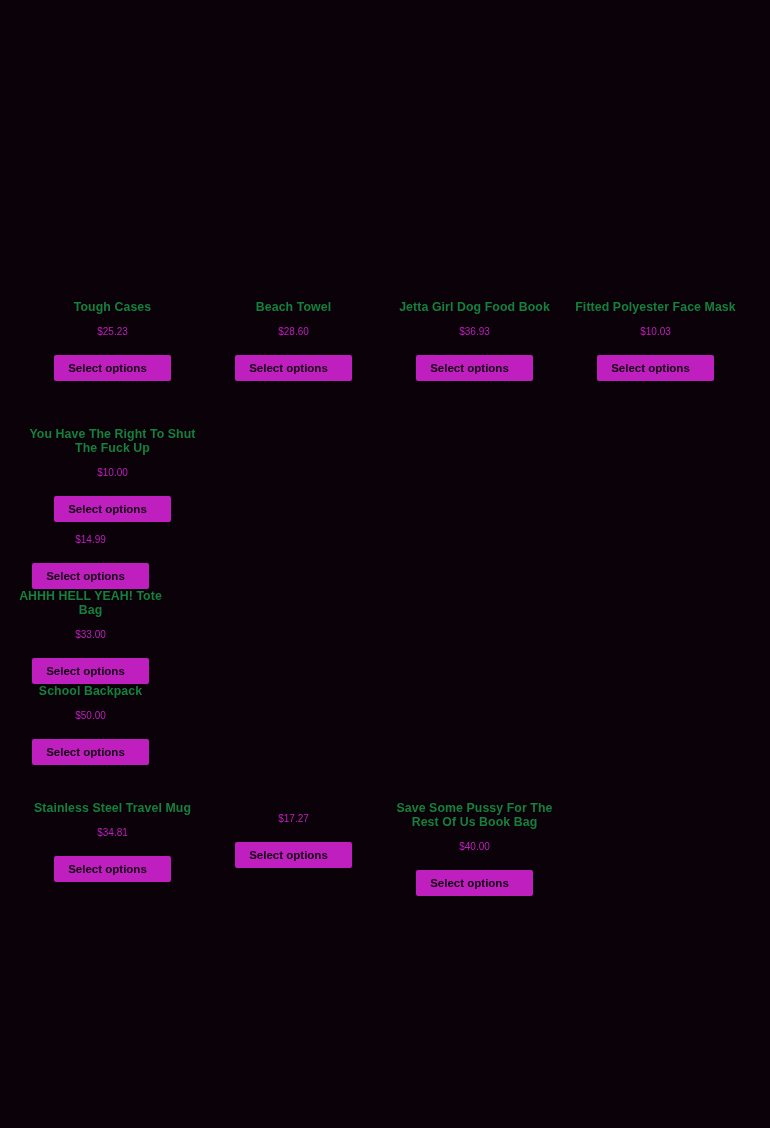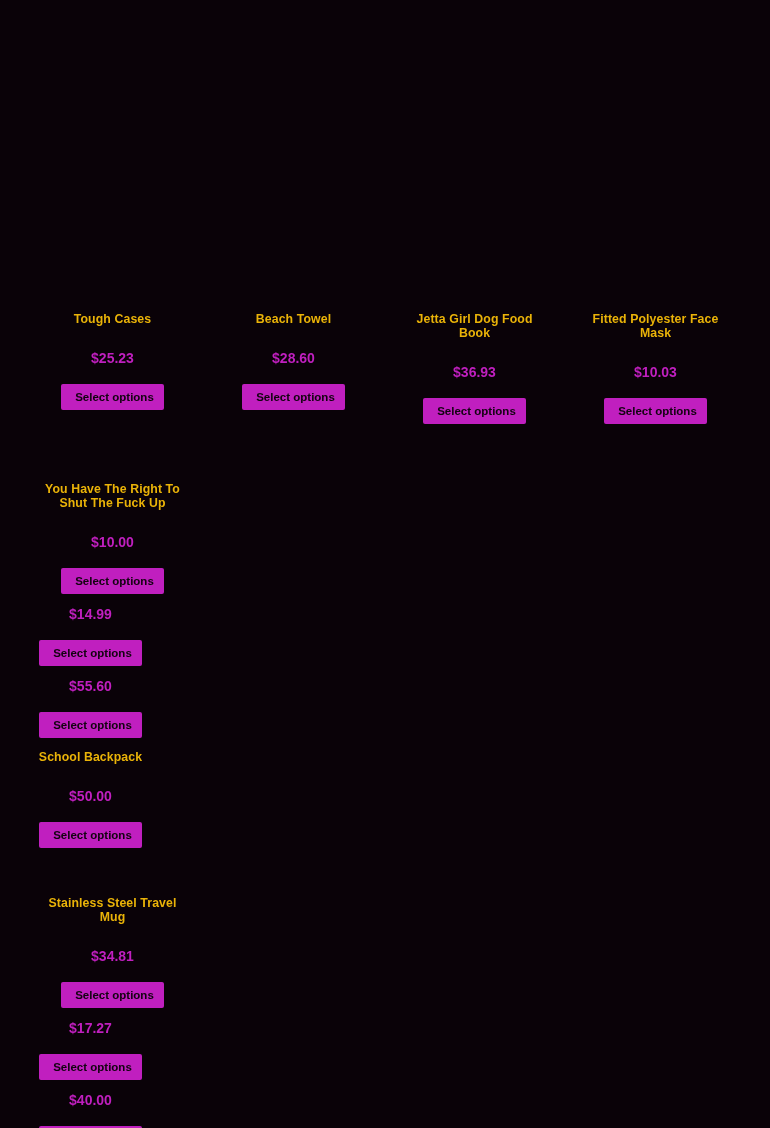--- a/index.html
+++ b/index.html
@@ -40,51 +40,51 @@
   .thumb {
     width: 181px;
     height: 181px;
     background: #0a0208;
     display: block;
   }
   .title {
     font-size: 12.3px;
     font-weight: bold;
     line-height: 14px;
-    color: #eab308;
-    margin: 12px;
+    color: #15803d;
+    margin: 0;
     padding: 0 2px;
     letter-spacing: 0.1px;
   }
   .price {
-    font-size: 14px;
+    font-size: 10px;
     color: #c01fbf;
     margin-top: 12px;
     margin-bottom: 0;
-    font-weight: bold;
+    font-weight: normal;
   }
   .btn {
     display: inline-block;
     margin-top: 18px;
     background: #c01fbf;
     color: #120310;
     font-size: 11.5px;
     font-weight: bold;
-    padding: 7px 10px 7px 14px;
+    padding: 7px 24px 7px 14px;
     border: none;
     border-radius: 2px;
     line-height: 12px;
     cursor: pointer;
     font-family: "Liberation Sans", sans-serif;
     white-space: nowrap;
   }
   
   .row1 { padding-top: 300px; }
   .row2 { padding-top: 46px; flex-direction: column; }
-  .row3 { padding-top: 36px; flex-direction: column; }
+  .row3 { padding-top: 36px; }
 </style>
 </head>
 <body>
 
 <div class="shop-grid">
 
   <div class="product-row row1">
     <div class="product" style="margin-left:22px;">
       <div class="thumb" style="height:0;"></div>
       <div class="title">Tough Cases</div>
@@ -118,21 +118,22 @@
       <div class="price">$10.00</div>
       <button class="btn">Select options</button>
     </div>
     <div class="product">
       <div class="thumb" style="height:0;"></div>
       <div class="price">$14.99</div>
       <button class="btn">Select options</button>
     </div>
     <div class="product">
       <div class="thumb" style="height:0;"></div>
-      <div class="price">$55.60</div>
+      <div class="title">AHHH HELL YEAH! Tote Bag</div>
+      <div class="price">$33.00</div>
       <button class="btn">Select options</button>
     </div>
     <div class="product">
       <div class="thumb" style="height:0;"></div>
       <div class="title">School Backpack</div>
       <div class="price">$50.00</div>
       <button class="btn">Select options</button>
     </div>
   </div>
 
@@ -143,18 +144,19 @@
       <div class="price">$34.81</div>
       <button class="btn">Select options</button>
     </div>
     <div class="product">
       <div class="thumb" style="height:0;"></div>
       <div class="price">$17.27</div>
       <button class="btn">Select options</button>
     </div>
     <div class="product">
       <div class="thumb" style="height:0;"></div>
+      <div class="title">Save Some Pussy For The Rest Of Us Book Bag</div>
       <div class="price">$40.00</div>
       <button class="btn">Select options</button>
     </div>
   </div>
 
 </div>
 
 </body></html>

